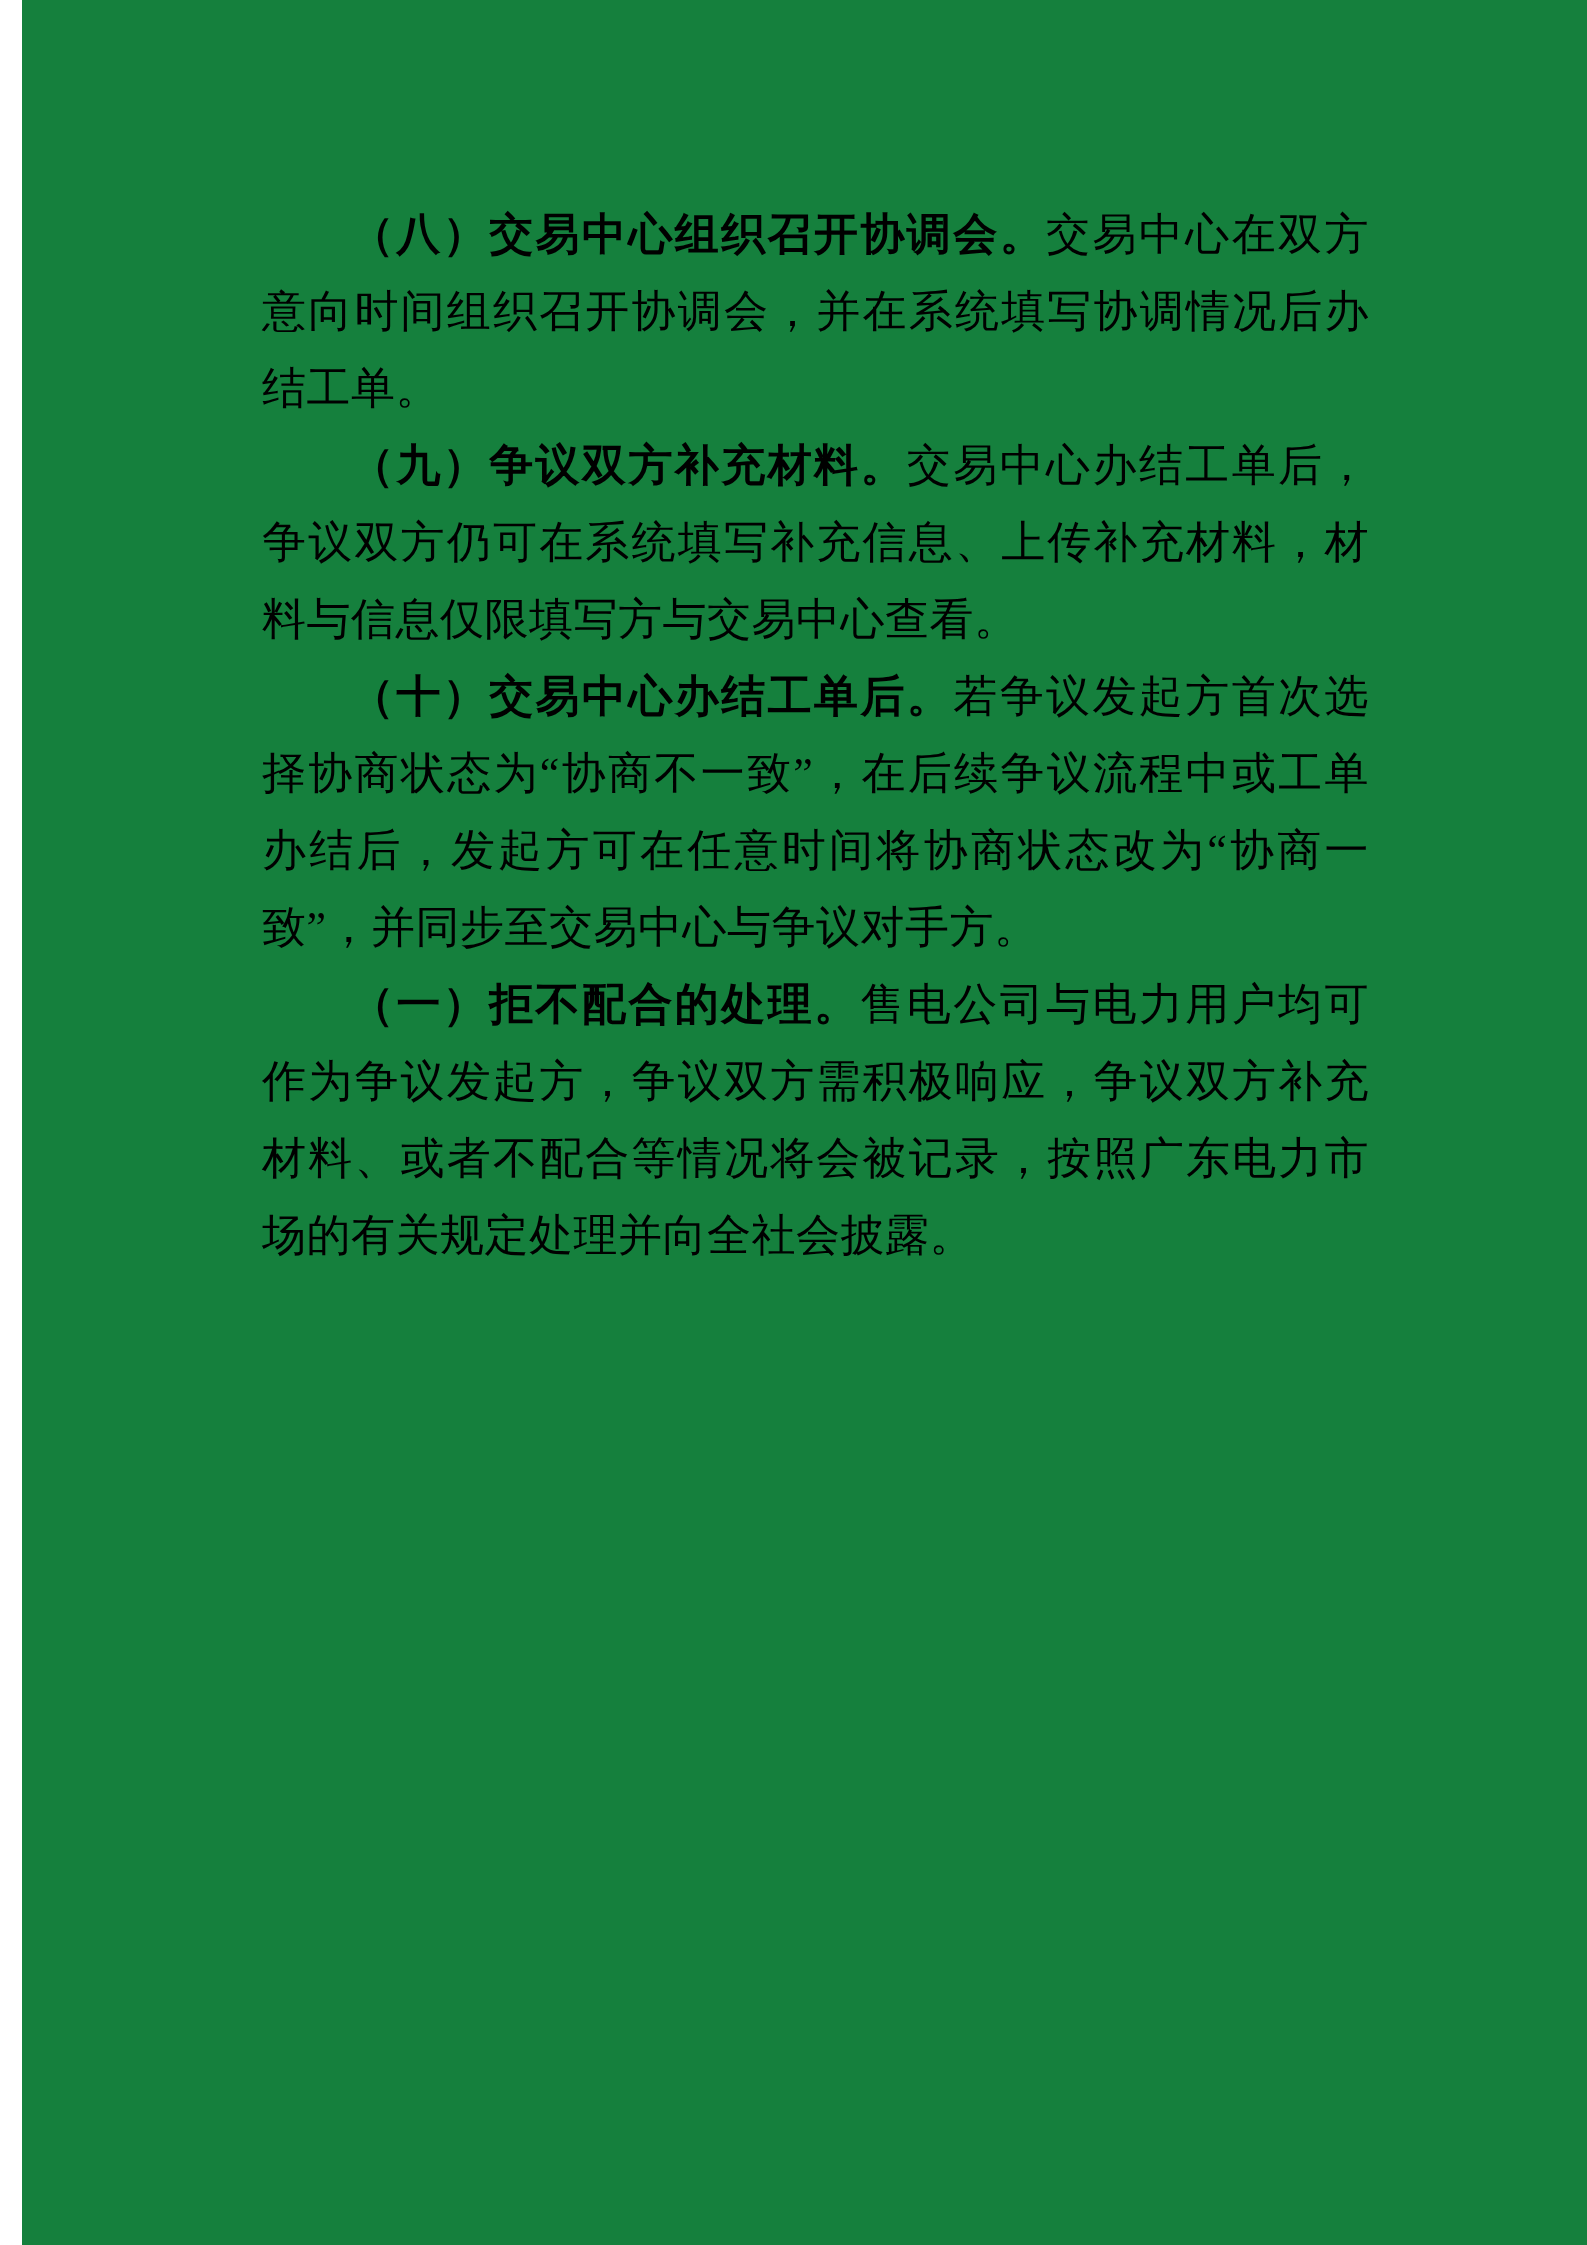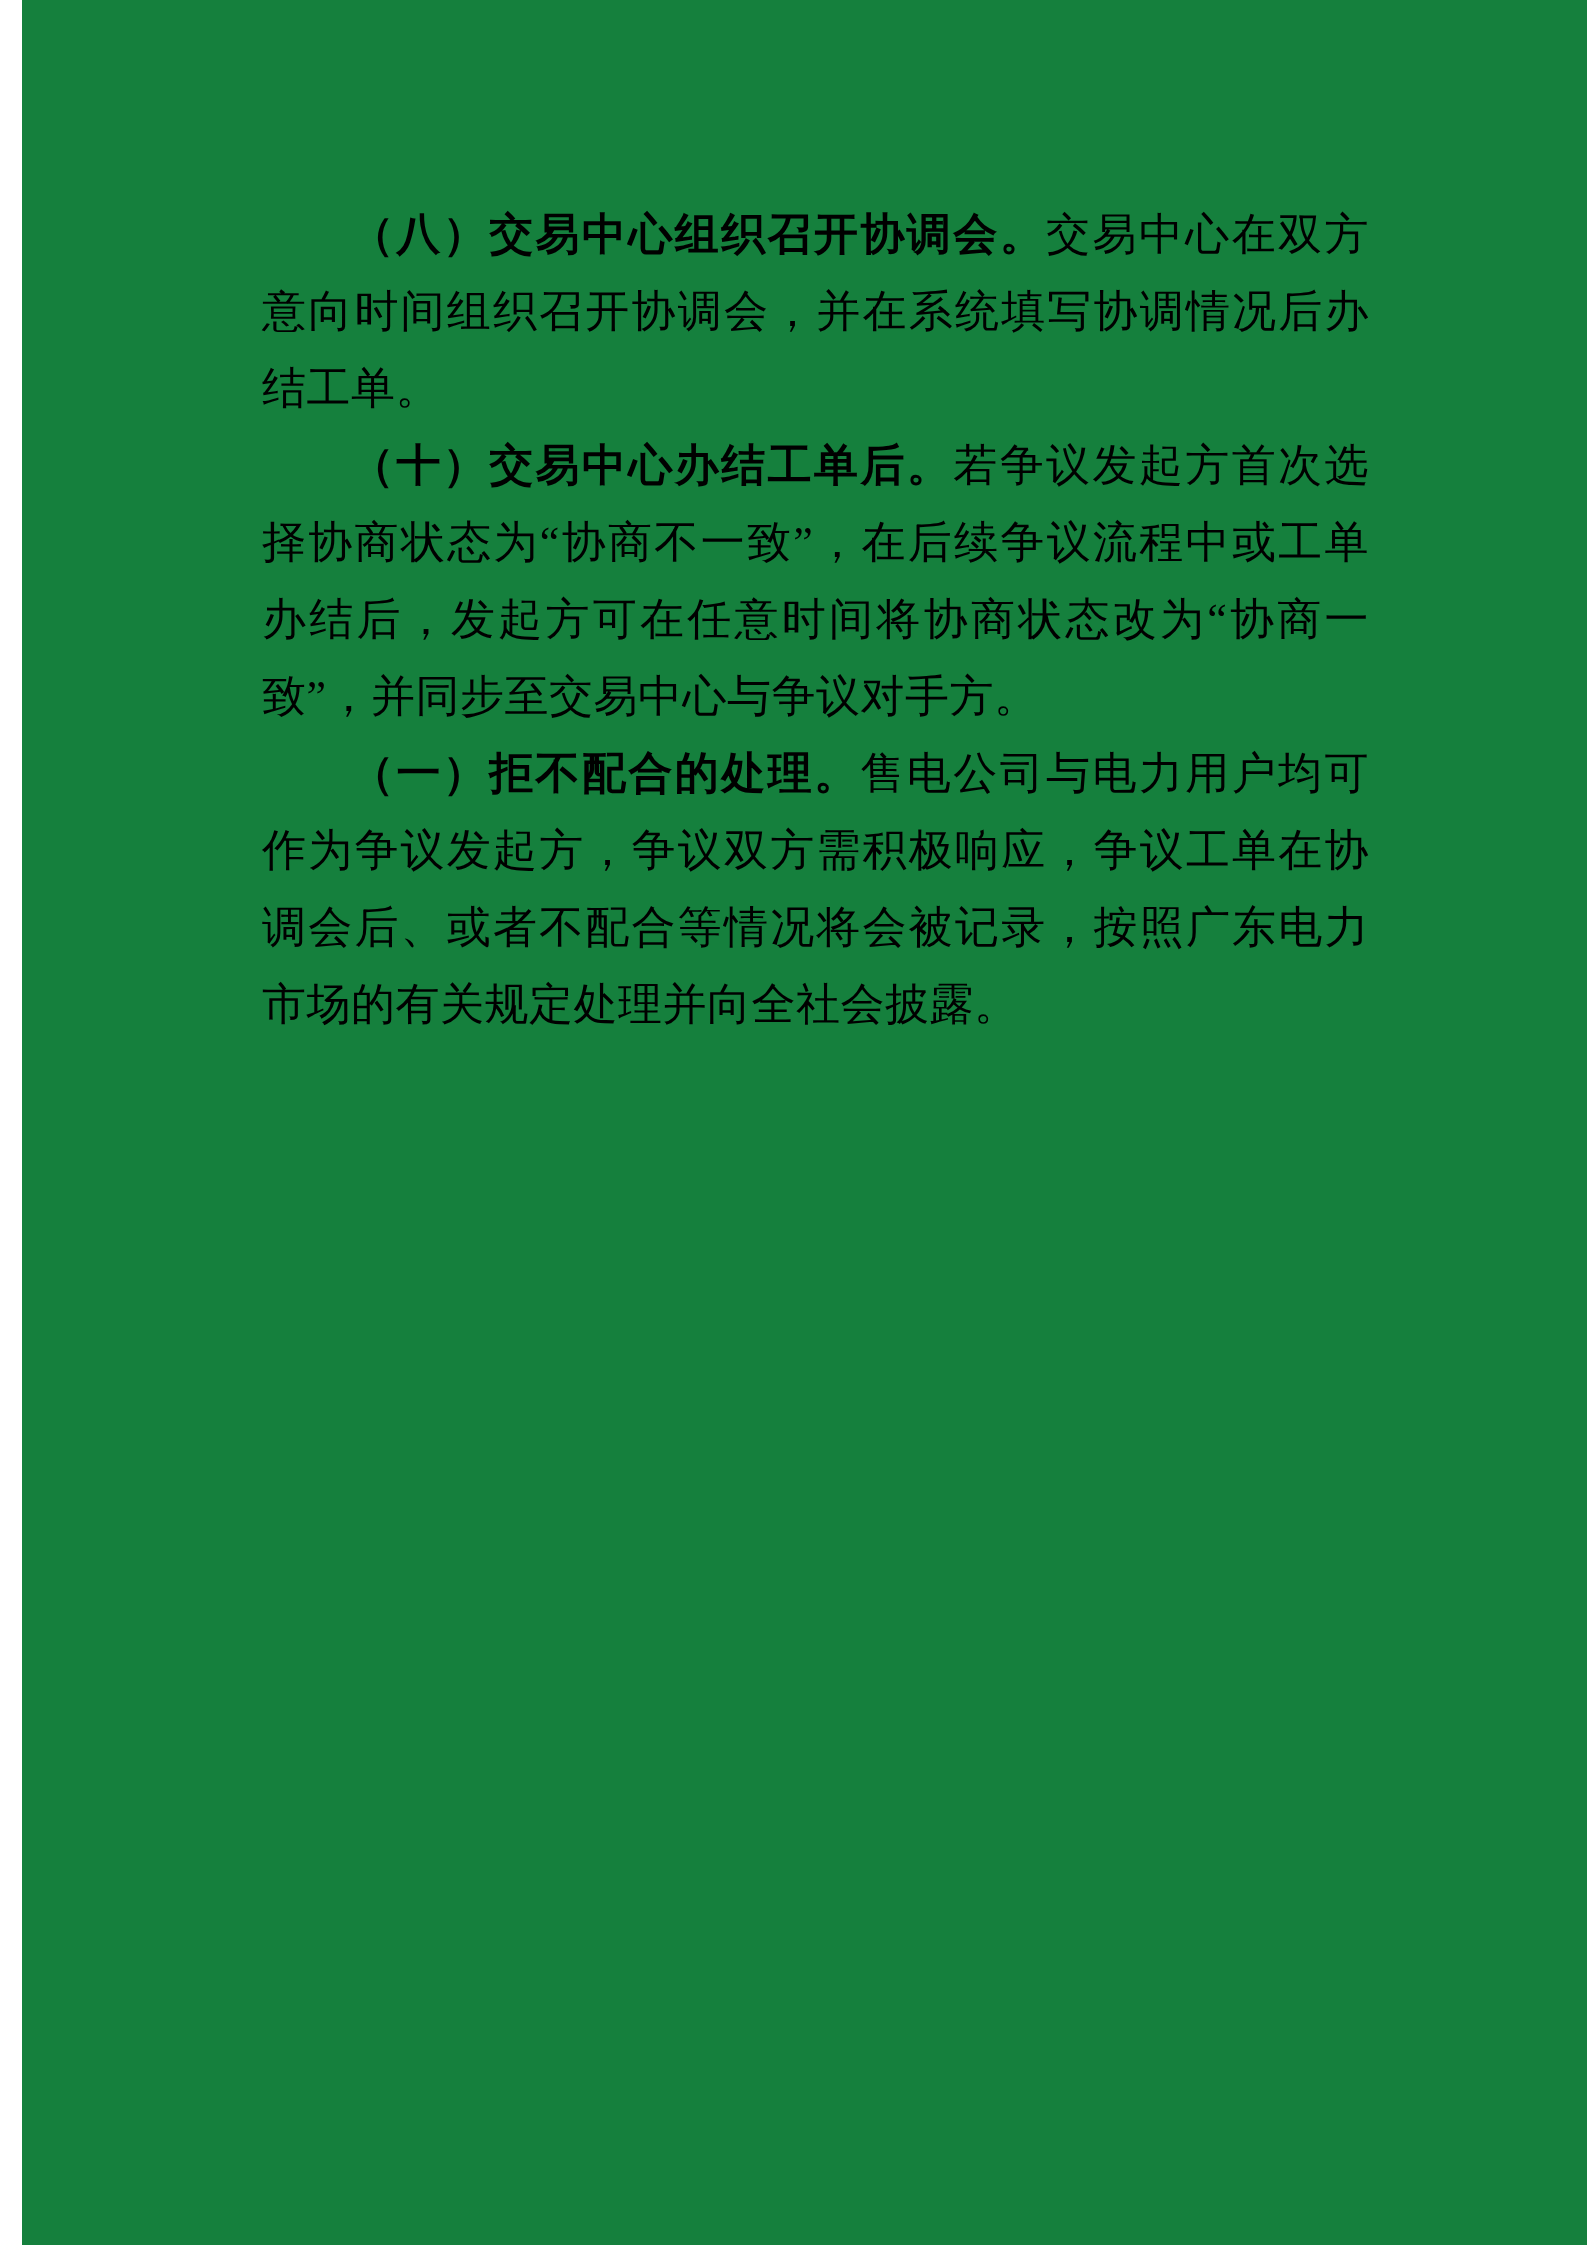--- a/index.html
+++ b/index.html
@@ -45,16 +45,17 @@
   .run { font-weight: normal; }
   .run.bold { font-weight: bold; }
   .heading-par .run { font-weight: bold; }
 </style>
 </head>
 <body>
 
 <div class="page" style="background: #15803d; margin-left: 22px;">
   <main class="doc-content" style="color: rgb(0, 0, 0);">
       <p class="body-par"><span class="run bold">（八）交易中心组织召开协调会。</span><span class="run">交易中心在双方意向时间组织召开协调会，并在系统填写协调情况后办结工单。</span></p>
+      <p class="body-par"><span class="run bold">（九）争议双方补充材料。</span><span class="run">交易中心办结工单后，争议双方仍可在系统填写补充信息、上传补充材料，材料与信息仅限填写方与交易中心查看。</span></p>
       <p class="body-par"><span class="run bold">（十）交易中心办结工单后。</span><span class="run">若争议发起方首次选择协商状态为“协商不一致”，在后续争议流程中或工单办结后，发起方可在任意时间将协商状态改为“协商一致”，并同步至交易中心与争议对手方。</span></p>
-      <p class="body-par"><span class="run bold">（一）拒不配合的处理。</span><span class="run">售电公司与电力用户均可作为争议发起方，争议双方需积极响应，争议工单在协调会后、或者不配合等情况将会被记录，按照广东电力市场的有关规定处理并向全社会披露。</span></p>
+      <p class="body-par"><span class="run bold">（一）拒不配合的处理。</span><span class="run">售电公司与电力用户均可作为争议发起方，争议双方需积极响应，争议双方补充材料、或者不配合等情况将会被记录，按照广东电力市场的有关规定处理并向全社会披露。</span></p>
     </main>
 </div>
 
 </body></html>

